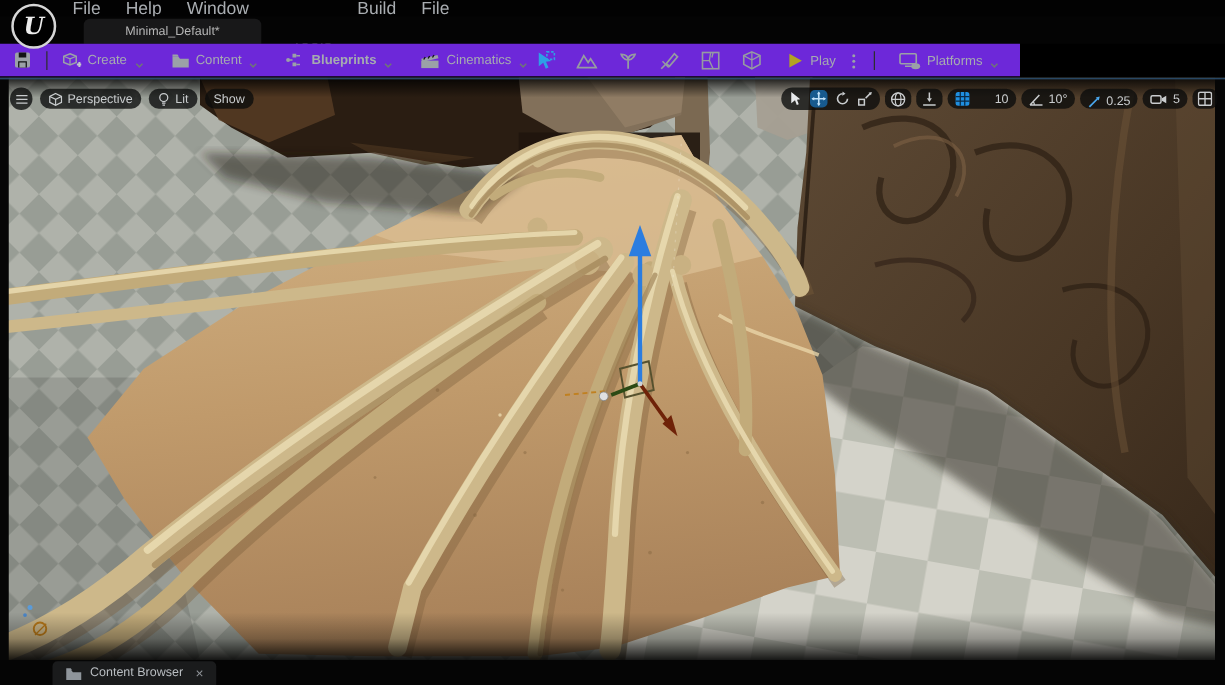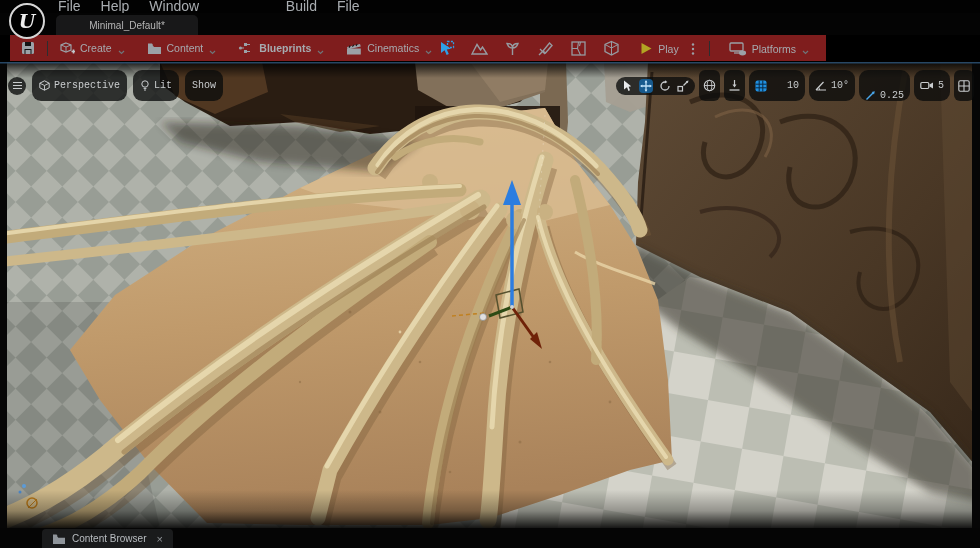--- a/index.html
+++ b/index.html
@@ -7,38 +7,38 @@
        font-family:"Liberation Sans",sans-serif;-webkit-font-smoothing:antialiased;}
   
   .menubar{position:absolute;left:0;top:0;width:980px;height:13px;background:#020202;
            display:flex;align-items:center;padding-left:48px;box-sizing:border-box;}
   .menubar .mitem{color:#a9adb1;font-size:14px;padding:0 10px;line-height:13px;cursor:default;}
   .logo{position:absolute;left:9px;top:3px;width:32px;height:32px;border:2px solid #d6d6d6;
         border-radius:50%;background:#000;display:flex;align-items:center;justify-content:center;
         color:#ededed;font-family:"DejaVu Serif",serif;font-style:italic;font-weight:bold;font-size:19px;z-index:5;}
   
   .tabrow{position:absolute;left:0;top:13px;width:980px;height:22px;background:#040404;}
-  .leveltab{position:absolute;left:56px;top:2px;height:20px;width:142px;background:#181819;
+  .leveltab{position:absolute;left:67px;top:2px;height:20px;width:142px;background:#181819;
             border-radius:5px 5px 0 0;color:#b5b5b5;font-size:10px;display:flex;align-items:center;
             justify-content:center;}
   
-  .toolbar{position:absolute;left:0;top:35px;width:816px;height:27px;background:#7f1d1d;
-           border-bottom:1px solid #000;display:flex;align-items:center;box-sizing:border-box;margin-left:10px;}
+  .toolbar{position:absolute;left:0;top:35px;width:816px;height:27px;background:#6d28d9;
+           border-bottom:1px solid #000;display:flex;align-items:center;box-sizing:border-box;}
   .tbtn{display:flex;align-items:center;gap:5px;color:#a6abb0;font-size:10.5px;padding:0 5px;height:22px;}
   .tbtn svg{flex:0 0 auto;}
   .sep{width:1px;height:15px;background:#2c2e30;margin:0 7px;}
   .corner{margin-left:1px;margin-top:8px;}
   .modes{position:absolute;left:428px;top:0;height:27px;display:flex;align-items:center;gap:16px;}
   .rightbar{position:absolute;right:12px;top:0;height:27px;display:flex;align-items:center;gap:7px;}
   
   .viewport{position:absolute;left:0;top:62px;width:980px;height:466px;background:#0a0a0a;overflow:hidden;}
   .viewport svg.scene{position:absolute;left:0;top:0;}
   .ovl{position:absolute;z-index:3;display:flex;align-items:center;gap:6px;}
-  .pill{display:inline-flex;align-items:center;gap:4px;padding:0 7px;height:31px;
-        background:rgba(10,11,12,.78);border-radius:9px;color:#c9ccce;font-size:10px;white-space:nowrap;font-family:Liberation Mono, monospace;}
+  .pill{display:inline-flex;align-items:center;gap:4px;padding:0 7px;height:16px;
+        background:rgba(10,11,12,.78);border-radius:9px;color:#c9ccce;font-size:10px;white-space:nowrap;}
   .pill.sq{border-radius:6px;}
   .burger{width:18px;height:18px;border-radius:50%;background:rgba(10,11,12,.78);
           display:flex;flex-direction:column;justify-content:center;gap:2px;align-items:center;}
   .burger i{display:block;width:9px;height:1px;background:#c9ccce;}
   .toolpill{display:inline-flex;align-items:center;gap:6px;padding:0 6px;height:18px;
             background:rgba(10,11,12,.78);border-radius:9px;}
   .movehl{background:#175a8e;border-radius:4px;padding:1px;display:flex;}
   
   .bottombar{position:absolute;left:0;top:528px;width:980px;height:20px;background:#050505;}
   .cbtab{position:absolute;left:6px;top:1px;height:19px;background:#1a1b1c;border-radius:4px 4px 0 0;

